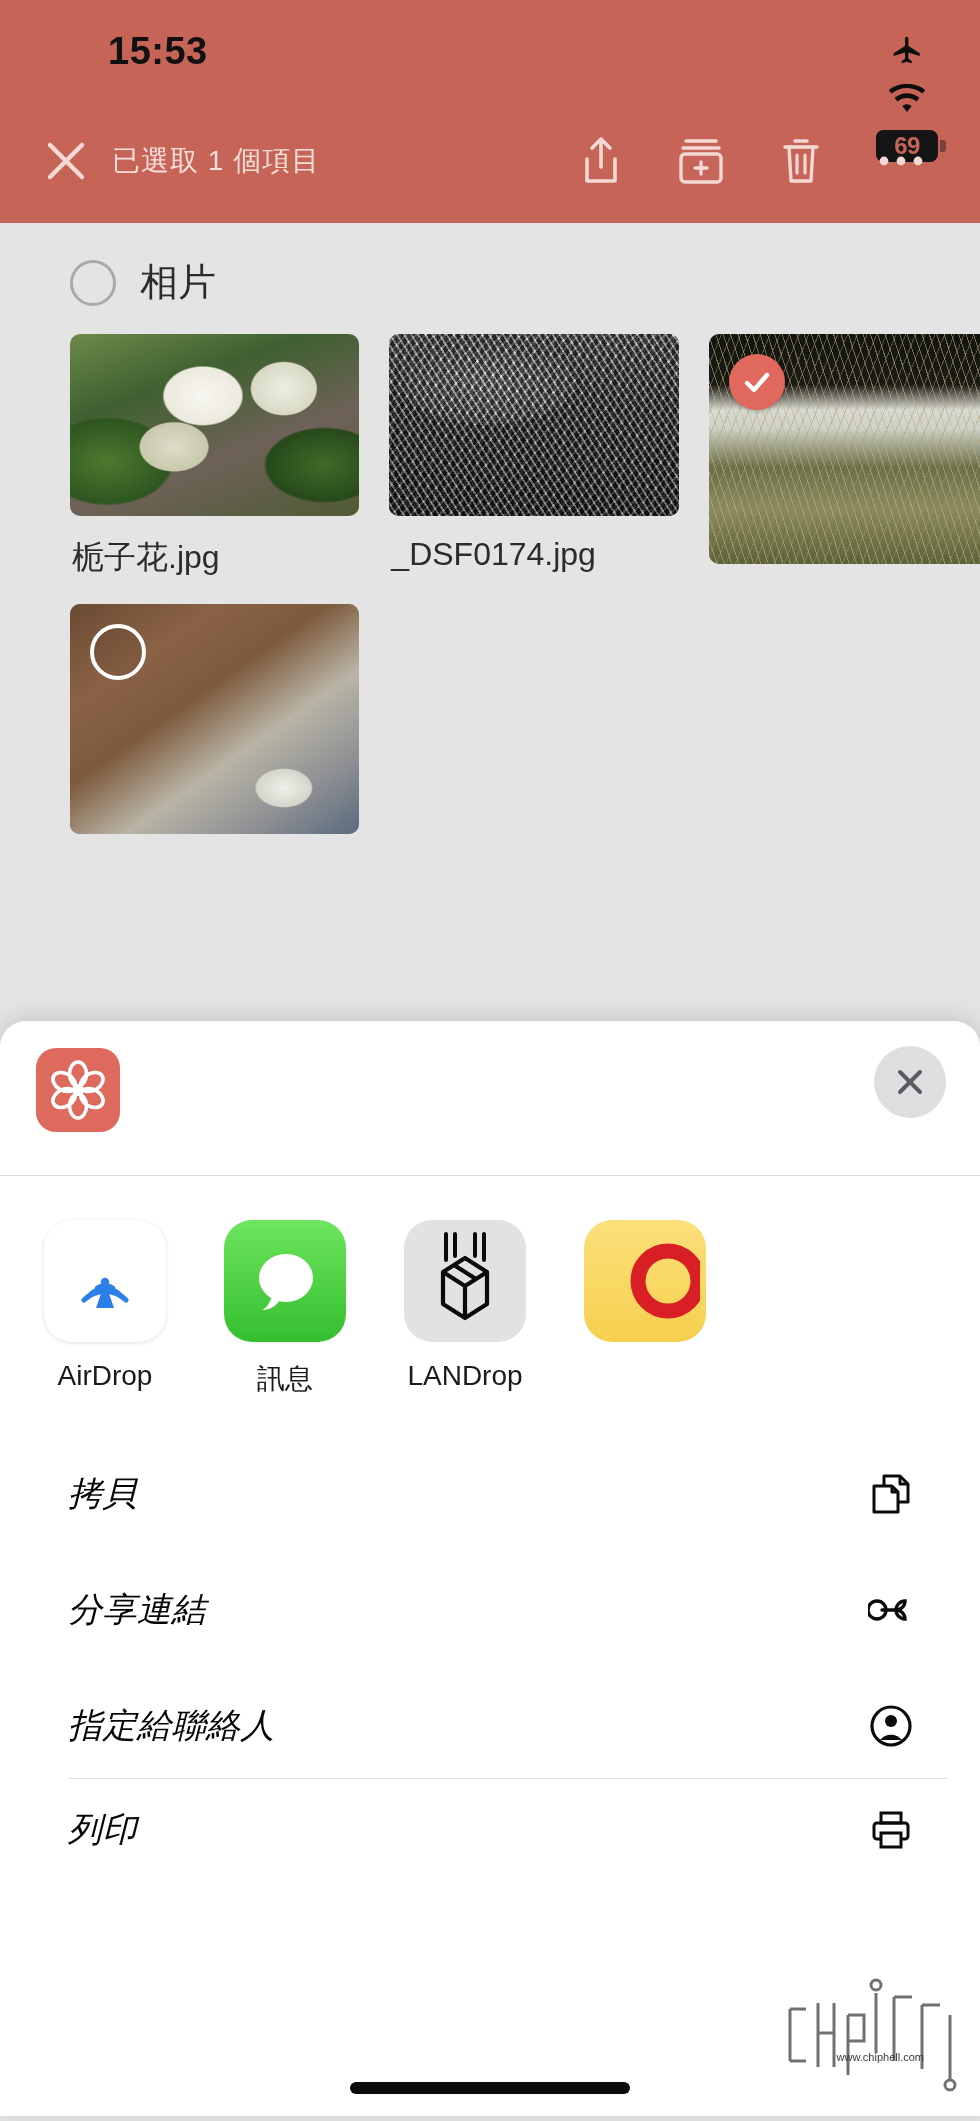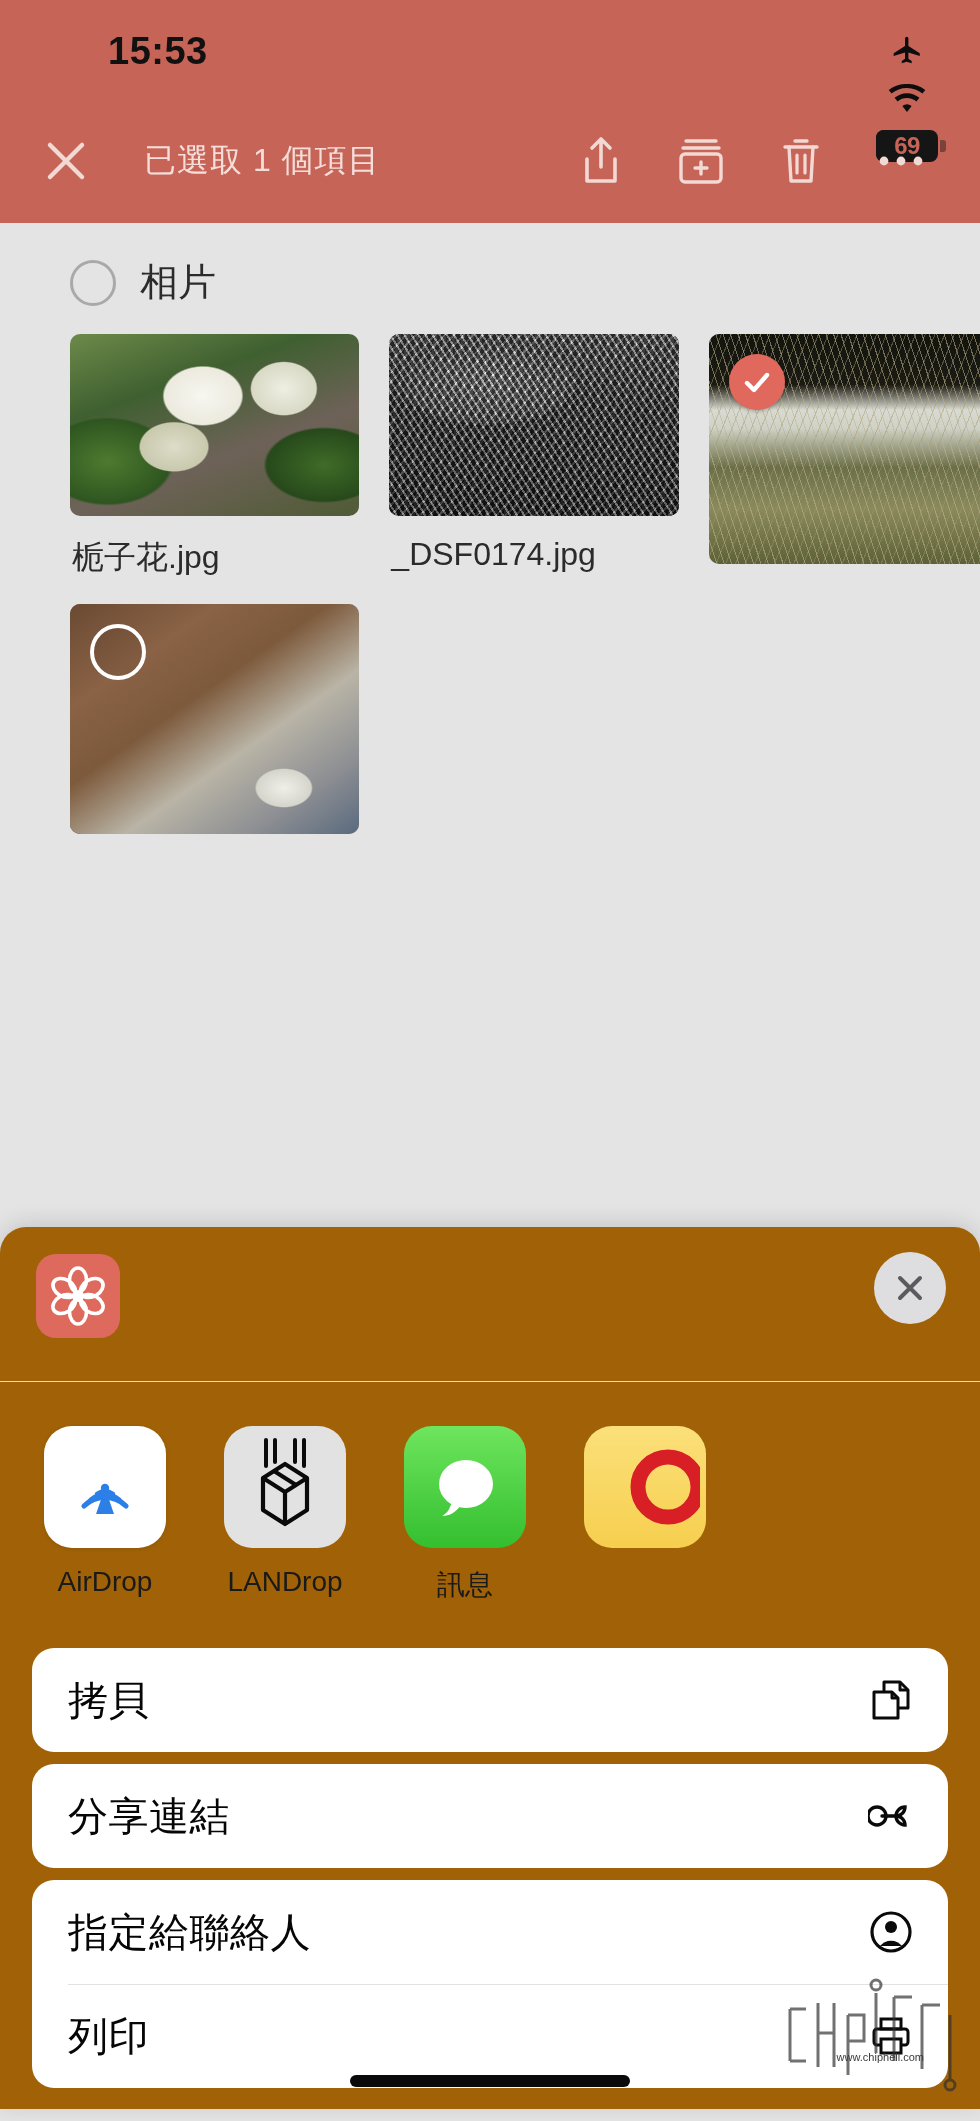--- a/index.html
+++ b/index.html
@@ -71,22 +71,21 @@
     width: 980px; height: 125px;
     display: flex; align-items: center;
   }
   .nav-close {
     width: 92px; height: 92px;
     margin-left: 20px;
     display: flex; align-items: center; justify-content: center;
     cursor: pointer;
   }
   .nav-title {
-    margin-left: 32px;
-    font-size: 32px;
+    font-size: 28px;
     color: #f5ded9;
     white-space: nowrap;
     letter-spacing: 1px;
   }
   .nav-actions {
     margin-left: auto;
     display: flex; align-items: center;
     gap: 42px;
     margin-right: 50px;
   }
@@ -183,23 +182,23 @@
     background: #e0685c;
     box-shadow: 0 1px 4px rgba(0,0,0,0.3);
   }
   .sel-badge.off {
     border: 4px solid #ffffff;
     background: rgba(0,0,0,0.06);
   }
 
   
   .sheet {
-    position: absolute; left: 0; bottom: 12px;
-    width: 980px; height: 882px;
-    background: #a16207;
+    position: absolute; left: 0; bottom: 5px;
+    width: 980px; height: 1095px;
+    background: #ffffff;
     border-radius: 26px 26px 0 0;
     box-shadow: 0 -4px 22px rgba(0,0,0,0.13);
     overflow: hidden;
   }
   .sheet-head {
     position: relative;
     height: 155px;
     border-bottom: 1px solid #dcdcde;
   }
   .app-icon {
@@ -260,22 +259,23 @@
     display: flex; align-items: center;
     padding: 0 34px 0 36px;
     cursor: pointer;
   }
   .action-row + .action-row::before {
     content: ""; position: absolute;
     left: 36px; right: 0; top: 0;
     height: 1px; background: #e2e2e4;
   }
   .action-label {
-    font-size: 40px; color: #060606;
+    font-size: 34px; color: #060606;
     letter-spacing: 0.5px;
+    font-style: italic;
   }
   .action-icon {
     margin-left: auto;
     width: 46px; height: 46px;
     display: flex; align-items: center; justify-content: center;
   }
 
   .home-indicator {
     position: absolute;
     left: 50%; transform: translateX(-50%);
@@ -443,20 +443,30 @@
             <g fill="none" stroke="#2d7fe8" stroke-width="5.2" stroke-linecap="round">
               <path d="M22 62 A30 30 0 0 1 64 62"></path>
               <path d="M29 56 A21 21 0 0 1 57 56"></path>
               <path d="M35.5 50 A12.5 12.5 0 0 1 50.5 50"></path>
             </g>
             <circle cx="43" cy="44" r="4.2" fill="#2d7fe8"></circle>
             <path d="M43 44 L34 70 L52 70 Z" fill="#2d7fe8"></path>
           </svg>
         </div>
         <div class="target-label">AirDrop</div>
+      </div>
+
+      <div class="target">
+        <div class="target-tile t-messages">
+          <svg width="86" height="86" viewBox="0 0 86 86">
+            <ellipse cx="44" cy="40" rx="27" ry="24" fill="#ffffff"></ellipse>
+            <path d="M30 57 C28 66 24 70 20 72 C28 72 34 68 38 62 Z" fill="#ffffff"></path>
+          </svg>
+        </div>
+        <div class="target-label">訊息</div>
       </div>
 
       <div class="target">
         <div class="target-tile t-landrop">
           <svg width="92" height="98" viewBox="0 0 92 98">
             <g stroke="#0a0a0a" stroke-width="4" fill="none" stroke-linecap="round">
               <path d="M27 2 L27 28"></path>
               <path d="M36 2 L36 24"></path>
               <path d="M56 2 L56 24"></path>
               <path d="M65 2 L65 28"></path>
@@ -465,30 +475,20 @@
               <path d="M46 26 L68 40 L68 72 L46 86 L24 72 L24 40 Z"></path>
               <path d="M24 40 L46 54 L68 40"></path>
               <path d="M46 54 L46 86"></path>
               <path d="M35 33 L57 47"></path>
             </g>
           </svg>
         </div>
         <div class="target-label">LANDrop</div>
       </div>
 
-      <div class="target">
-        <div class="target-tile t-messages">
-          <svg width="86" height="86" viewBox="0 0 86 86">
-            <ellipse cx="44" cy="40" rx="27" ry="24" fill="#ffffff"></ellipse>
-            <path d="M30 57 C28 66 24 70 20 72 C28 72 34 68 38 62 Z" fill="#ffffff"></path>
-          </svg>
-        </div>
-        <div class="target-label">訊息</div>
-      </div>
-
 
       <div class="target">
         <div class="target-tile t-cut">
           <svg width="110" height="110" viewBox="0 0 110 110">
             <circle cx="78" cy="55" r="30" fill="none" stroke="#d81f26" stroke-width="15"></circle>
           </svg>
         </div>
         <div class="target-label"></div>
       </div>
 

